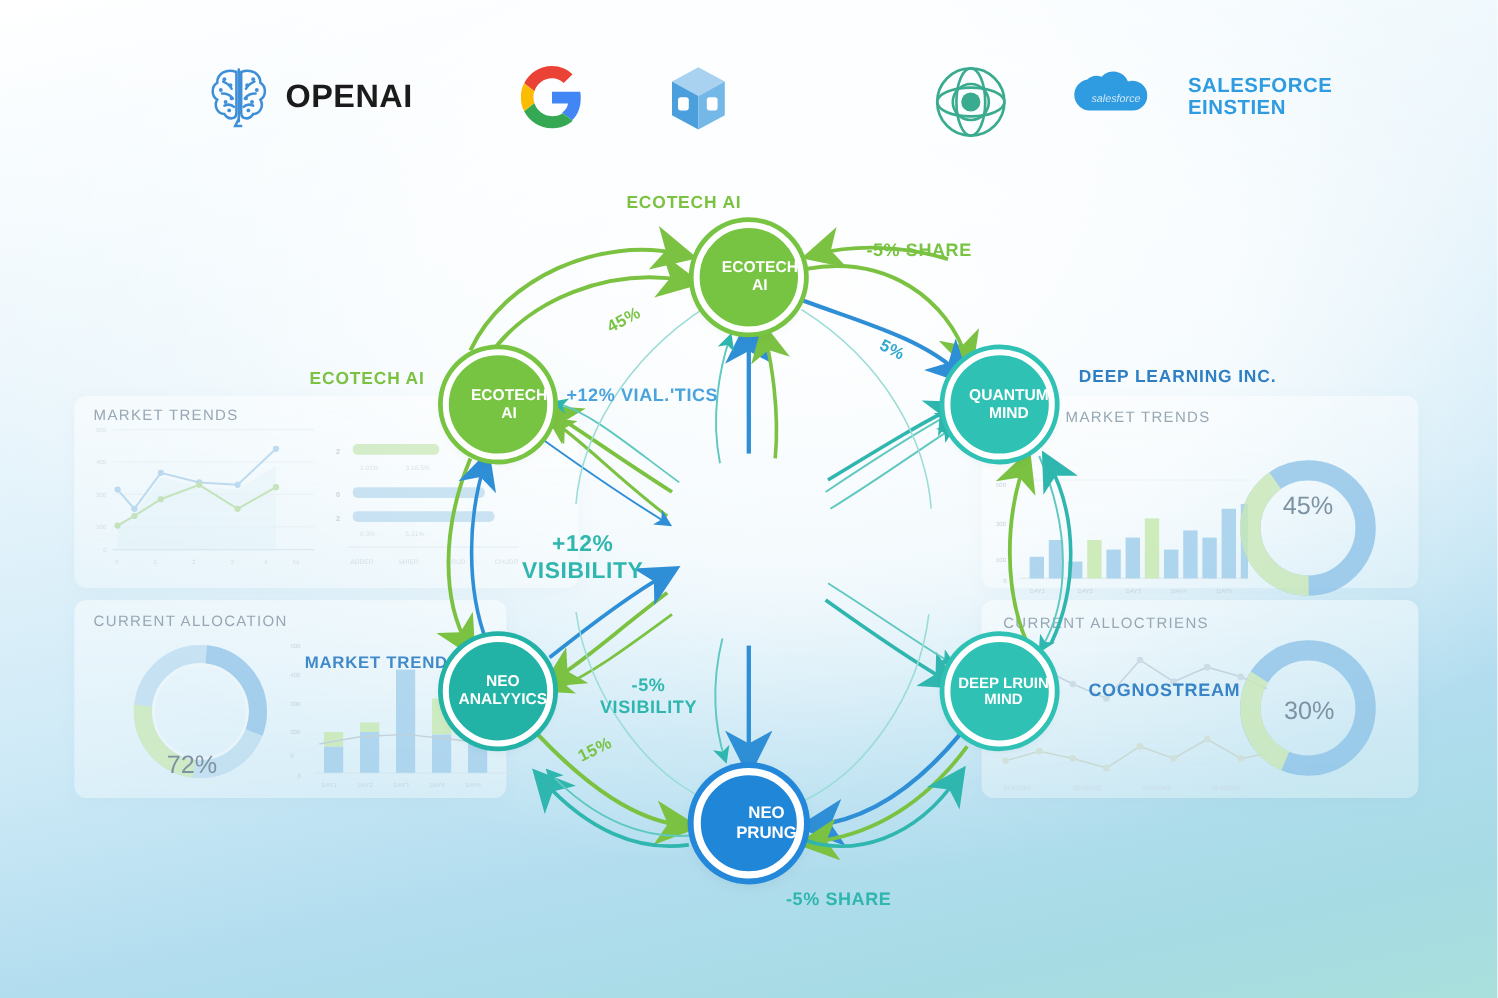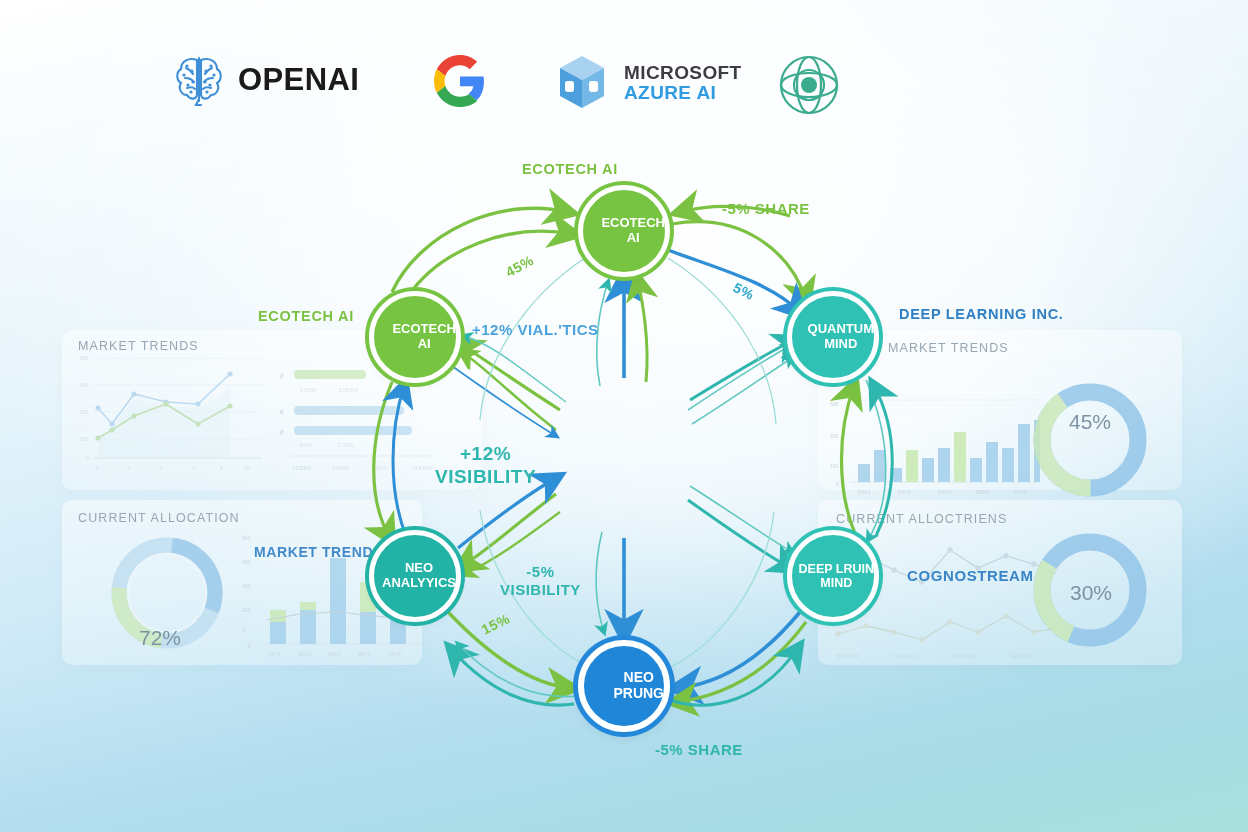--- a/index.html
+++ b/index.html
@@ -323,59 +323,65 @@
             <circle cx="19" cy="40" r="1.6"></circle>
           <circle cx="39" cy="14" r="1.6"></circle>
             <circle cx="42" cy="23" r="1.6"></circle>
             <circle cx="38" cy="33" r="1.6"></circle>
           <circle cx="34" cy="19" r="1.6"></circle>
             <circle cx="33" cy="30" r="1.6"></circle>
             <circle cx="35" cy="40" r="1.6"></circle>
         </g>
       </svg>
       <div class="logo-text">
-        <div class="l1" style="font-size:31px; color:#1b1b1b;">OPENAI</div>
+        <div class="l1" style="font-size:27px; color:#1b1b1b;">OPENAI</div>
       </div>
     </div>
 
     <div class="logo-item" style="left:434px; top:55px;">
       <svg width="52" height="52" viewBox="0 0 48 48">
         <path fill="#EA4335" d="M24 9.5c3.5 0 6.6 1.2 9 3.6l6.8-6.8C35.6 2.4 30.2 0 24 0 14.6 0 6.5 5.4 2.6 13.2l7.9 6.2C12.4 13.7 17.7 9.5 24 9.5z"></path>
         <path fill="#4285F4" d="M46.1 24.6c0-1.6-.1-3.2-.4-4.7H24v9h12.4c-.5 2.9-2.2 5.3-4.6 7l7.6 5.9c4.4-4.1 6.7-10.1 6.7-17.2z"></path>
         <path fill="#FBBC05" d="M10.5 28.6c-.5-1.4-.8-2.9-.8-4.6s.3-3.2.8-4.6l-7.9-6.2C.9 16.2 0 20 0 24s.9 7.8 2.6 10.8l7.9-6.2z"></path>
         <path fill="#34A853" d="M24 48c6.5 0 11.9-2.1 15.9-5.8l-7.6-5.9c-2.1 1.4-4.8 2.3-8.3 2.3-6.3 0-11.6-4.2-13.5-9.9l-7.9 6.2C6.5 42.6 14.6 48 24 48z"></path>
       </svg>
     </div>
 
     <div class="logo-item" style="left:552px; top:52px;">
       <svg width="60" height="62" viewBox="0 0 60 62">
         <polygon points="8,16 30,4 52,16 30,28" fill="#a8d2f0"></polygon>
         <polygon points="8,16 30,28 30,56 8,44" fill="#4a9fdc"></polygon>
         <polygon points="52,16 30,28 30,56 52,44" fill="#74b8e8"></polygon>
         <rect x="13" y="29" width="9" height="11" rx="2.4" fill="#ffffff"></rect>
         <rect x="37" y="29" width="9" height="11" rx="2.4" fill="#ffffff"></rect>
       </svg>
-      <div class="logo-text">
-        <div class="l1" style="font-size:19px; color:#3c3c43;">MICROSOFT</div>
-        <div class="l2" style="font-size:19px; color:#2f9be0;">AZURE AI</div>
-      </div>
     </div>
 
     <div class="logo-item" style="left:775px; top:52px;">
       <svg width="68" height="66" viewBox="0 0 68 66">
         <g stroke="#3aab8e" stroke-width="2.2" fill="none">
           <circle cx="34" cy="33" r="28"></circle>
           <ellipse cx="34" cy="33" rx="12" ry="28"></ellipse>
           <ellipse cx="34" cy="33" rx="28" ry="12"></ellipse>
           <circle cx="34" cy="33" r="15"></circle>
         </g>
         <circle cx="34" cy="33" r="8" fill="#3aab8e"></circle>
       </svg>
     </div>
 
+    <div class="logo-item" style="left:888px; top:54px;">
+      <svg width="84" height="54" viewBox="0 0 84 54">
+        <path d="M30 10 a13 13 0 0 1 22 4 a12 12 0 0 1 16 12 a12 12 0 0 1 -12 12 H20 a13 13 0 0 1 -2 -25.8 a12 12 0 0 1 12 -2.2z" fill="#2f9be0"></path>
+        <text x="42" y="31" font-size="9" fill="#cfe8f8" font-family="Liberation Sans" text-anchor="middle" font-style="italic">salesforce</text>
+      </svg>
+      <div class="logo-text" style="margin-left:6px;">
+        <div class="l1" style="font-size:17px; color:#2f9be0;">SALESFORCE</div>
+        <div class="l2" style="font-size:17px; color:#2f9be0;">EINSTIEN</div>
+      </div>
+    </div>
   </div>
 
   <svg class="links" viewBox="0 0 1248 832">
     <defs>
       <marker id="ag" markerWidth="9" markerHeight="9" refX="6" refY="4.5" orient="auto">
         <path d="M0,0 L9,4.5 L0,9 L2.4,4.5 z" fill="#7cc242"></path>
       </marker>
       <marker id="at" markerWidth="9" markerHeight="9" refX="6" refY="4.5" orient="auto">
         <path d="M0,0 L9,4.5 L0,9 L2.4,4.5 z" fill="#2fb6ae"></path>
       </marker>

